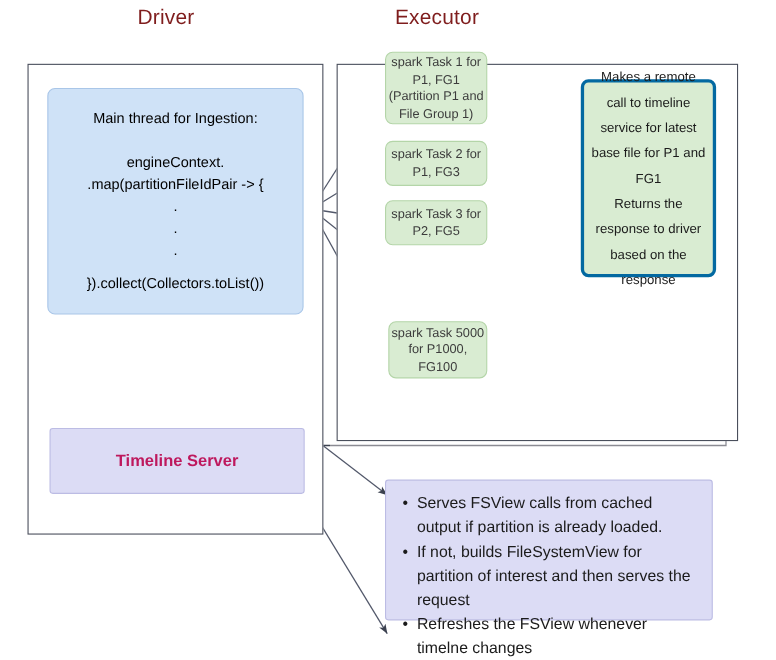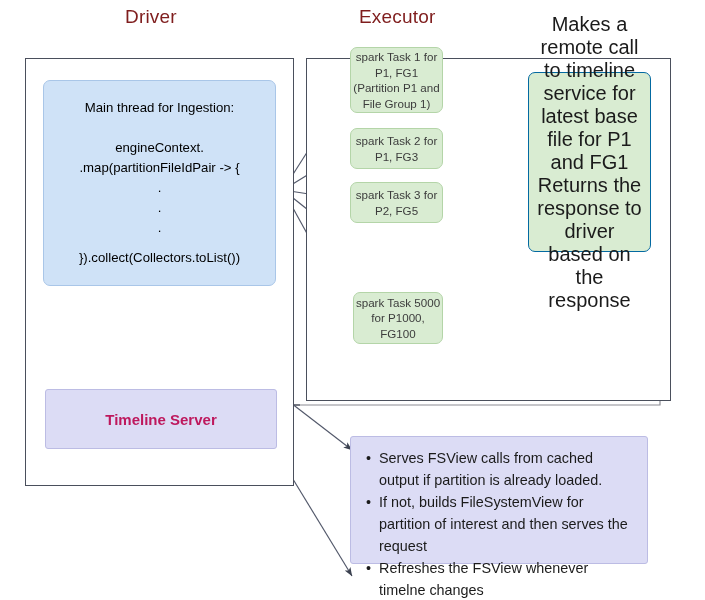--- a/index.html
+++ b/index.html
@@ -58,23 +58,23 @@
   }
   .node-green {
     background: #d9ecd2;
     border: 1px solid #b4d5a8;
     color: #3c3c3c;
     font-size: 11.6px;
     line-height: 15.5px;
   }
   .node-green-big {
     background: #d9ecd2;
-    border: 1px solid #0369a1;
+    border: 3px solid #0369a1;
     color: #1b1b1b;
-    font-size: 20px;
+    font-size: 12px;
     line-height: 23px;
   }
   .node-purple {
     background: #dcdcf5;
     border: 1px solid #bcbce4;
     color: #be185d;
     font-size: 15px;
     font-weight: bold;
     border-radius: 3px;
   }

